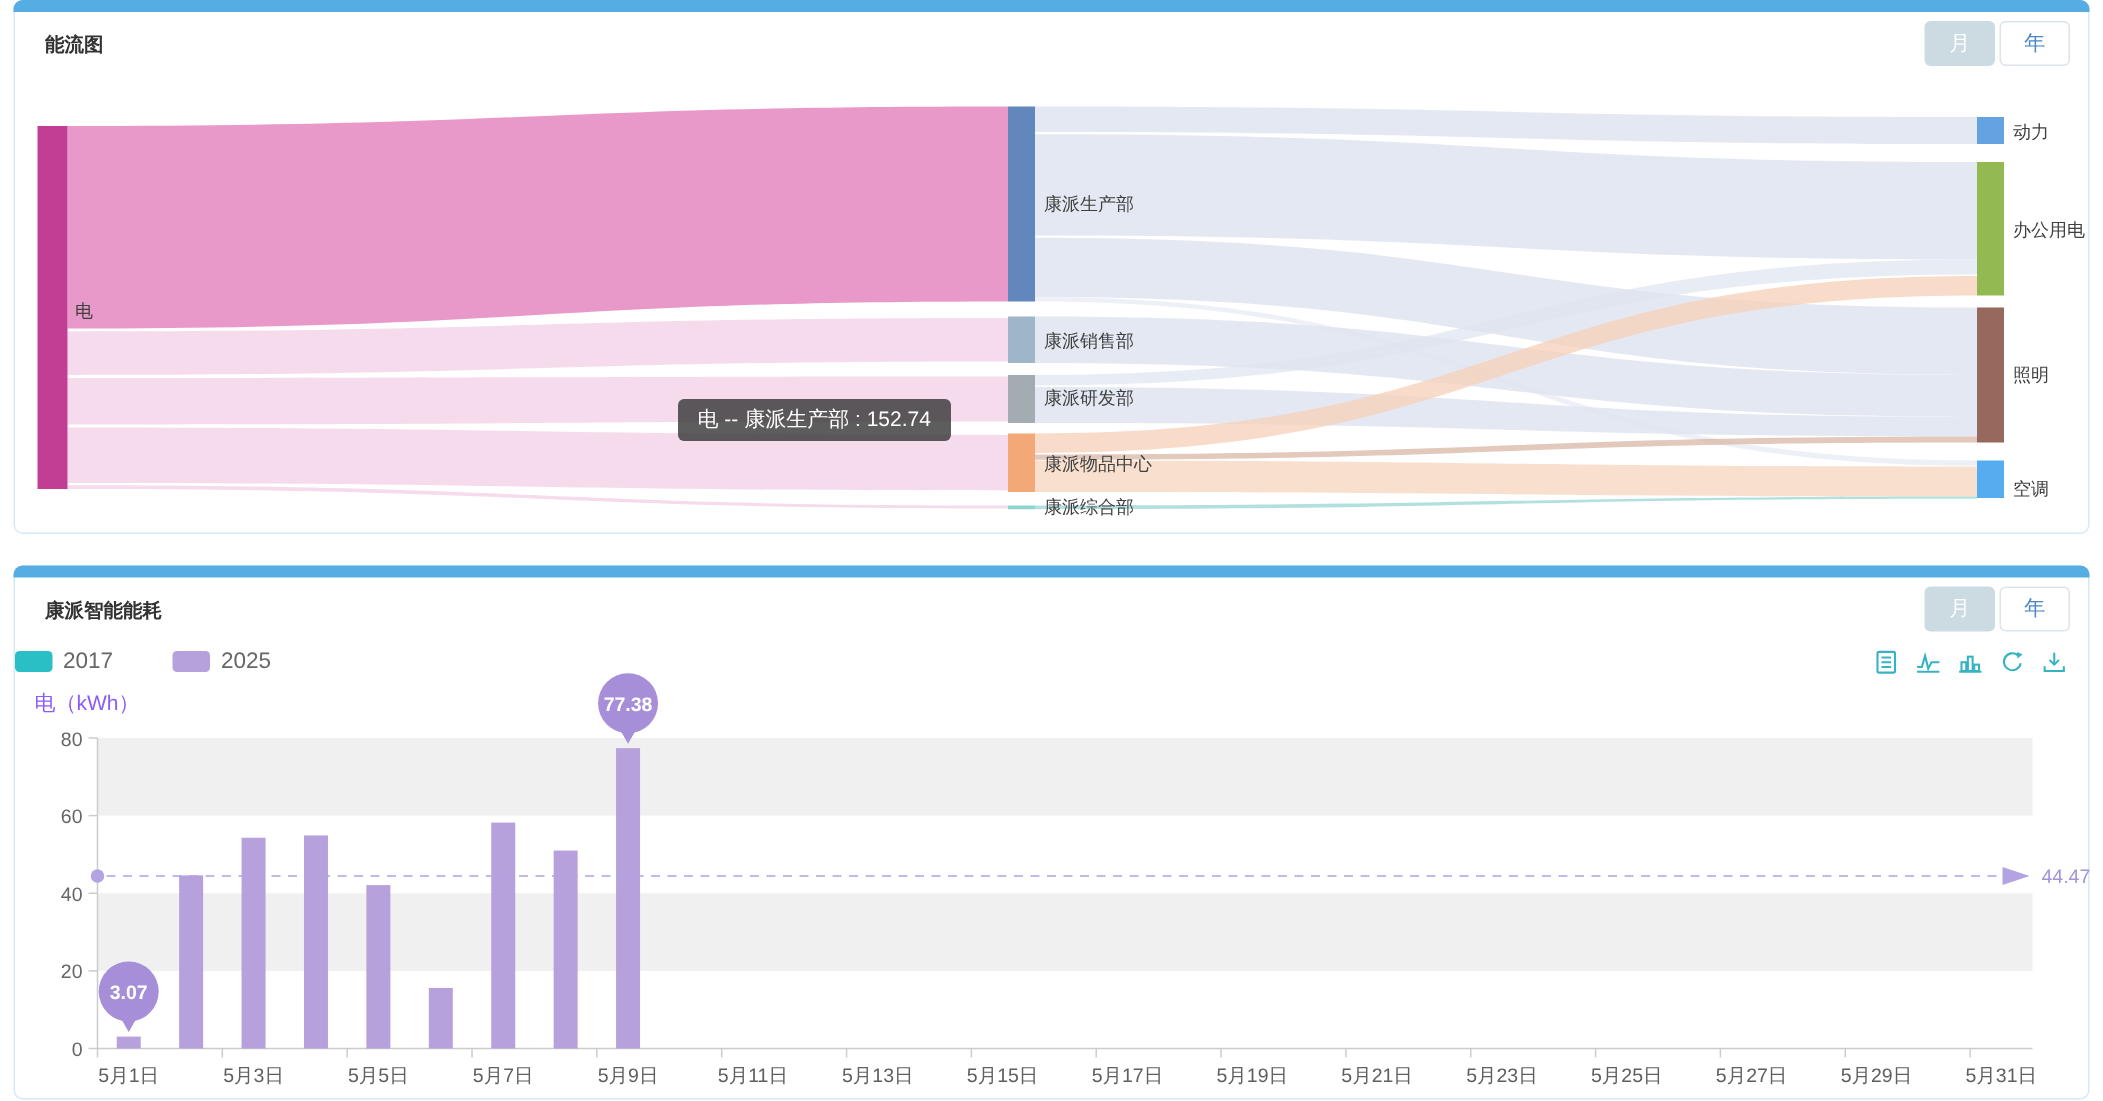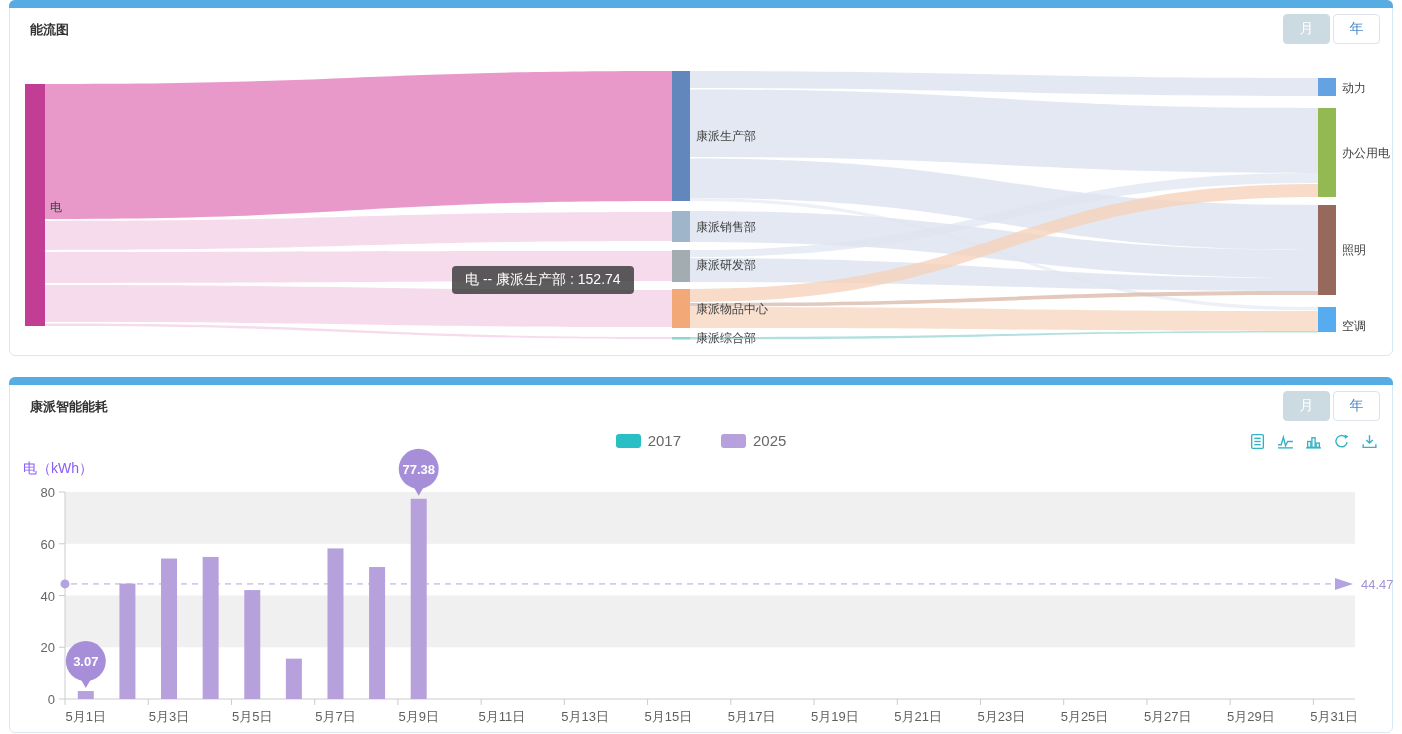--- a/index.html
+++ b/index.html
@@ -17,21 +17,21 @@
   .tbtn { width:47px; height:30px; font-size:14px; border-radius:4px; cursor:pointer;
     font-family:inherit; }
   .tbtn.active { background:#ccdbe2; border:1px solid #ccdbe2; color:#fff; }
   .tbtn.plain  { background:#fff; border:1px solid #dde3e9; color:#4b87c6; }
   svg.chart { position:absolute; left:0; top:0; overflow:visible; }
   .sk-label { font-size:12px; fill:#404040; }
   .tooltip { position:absolute; left:442px; top:265px; z-index:9; padding:5px 13px;
     background:rgba(52,52,52,.8); color:#fff; font-size:14px; border-radius:4px;
     white-space:nowrap; }
   .legend { position:absolute; top:54px; left:0; width:100%; display:flex;
-    justify-content:center; gap:40px; z-index:5; }
+    justify-content:flex-start; gap:40px; z-index:5; }
   .legend-item { display:flex; align-items:center; gap:7px; cursor:pointer; }
   .legend-swatch { width:25px; height:14px; border-radius:3px; display:inline-block; }
   .legend-label { font-size:15px; color:#676767; }
   .toolbox { position:absolute; top:55px; right:14px; display:flex; gap:11px; z-index:5; }
   .tbx { width:17px; height:17px; cursor:pointer; }
   .tbx svg { width:17px; height:17px; stroke:#36b3c3; fill:none; stroke-width:1.3; }
   .y-name { position:absolute; left:13px; top:82px; font-size:14px; color:#8b5cf6; z-index:4; }
 </style>
 </head>
 <body>

